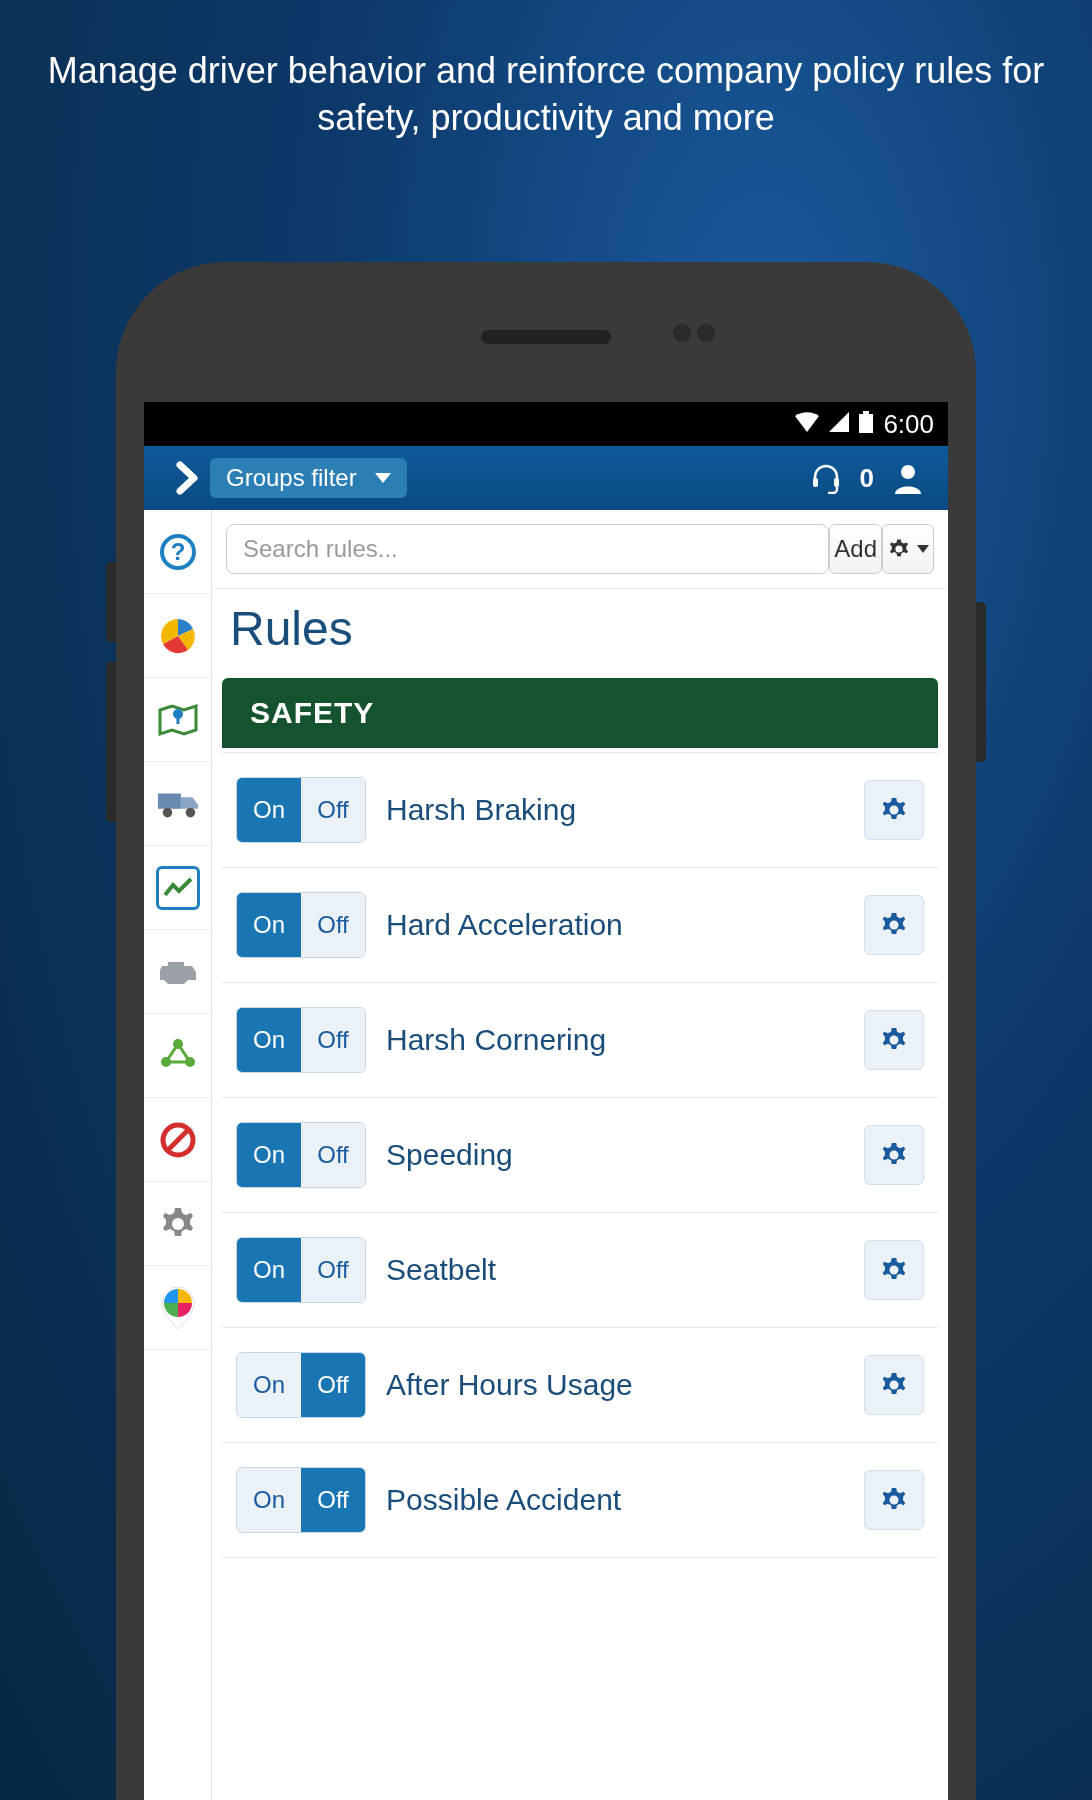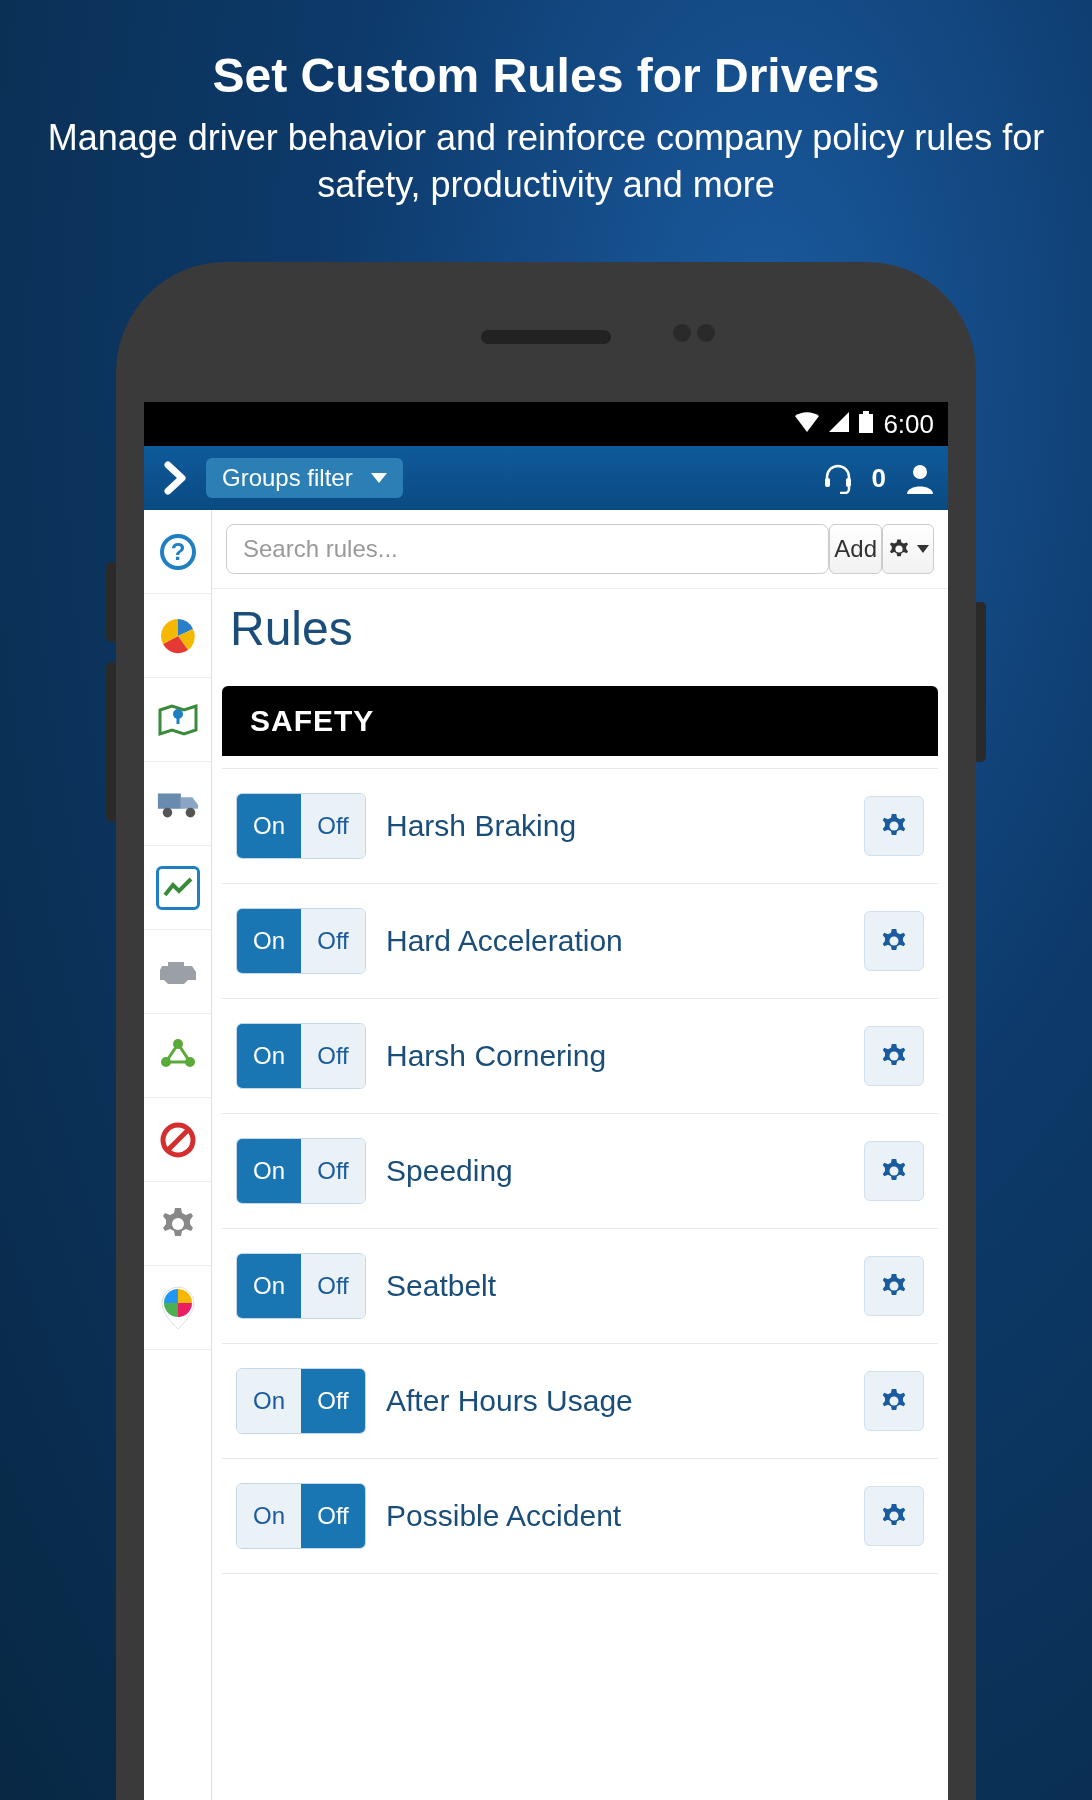--- a/index.html
+++ b/index.html
@@ -86,22 +86,22 @@
   gap: 10px;
   color: white;
 }
 .status-bar .time { font-size: 26px; font-weight: 500; }
 
 .app-header {
   background: linear-gradient(to bottom, #0f5a9b, #0a4a82);
   height: 64px;
   display: flex;
   align-items: center;
-  padding: 0 12px;
-  gap: 12px;
+  padding: 0 24px;
+  gap: 4px;
   color: white;
 }
 .app-header-right { margin-left: auto; display:flex; align-items:center; gap:18px; }
 .chev-btn { width: 38px; height: 38px; display:flex; align-items:center; justify-content:center; }
 .groups-filter {
   background: #2b7fb5;
   border-radius: 6px;
   padding: 6px 16px;
   display: flex;
   align-items: center;
@@ -166,27 +166,27 @@
 .gear-dd .tri { width:0; height:0; border-left:6px solid transparent; border-right:6px solid transparent; border-top:8px solid #333; }
 
 .page-title {
   font-size: 48px;
   color: #1a4d7a;
   padding: 12px 18px 18px;
   font-weight: normal;
 }
 
 .section-header {
-  background: #000000;
+  background: #14532d;
   color: white;
   font-size: 30px;
   font-weight: bold;
   letter-spacing: 1px;
   padding: 18px 28px;
-  margin: 12px 10px;
+  margin: 4px 10px;
   border-radius: 6px 6px 0 0;
 }
 
 .rules-list { padding: 0 10px; }
 .rule-row {
   display:flex;
   align-items:center;
   padding: 24px 14px;
   border-bottom: 1px solid #e8e8e8;
   gap: 20px;
@@ -227,21 +227,20 @@
   border-radius: 6px;
   display:flex;
   align-items:center;
   justify-content:center;
 }
 </style>
 </head>
 <body>
 
 <div class="promo-header">
-  <div class="promo-title">Set Custom Rules for Drivers</div>
   <div class="promo-subtitle">Manage driver behavior and reinforce company policy rules for safety, productivity and more</div>
 </div>
 
 <div class="phone">
   <div class="phone-speaker"></div>
   <div class="phone-dots"><span></span><span></span></div>
   <div class="phone-btn-left1"></div>
   <div class="phone-btn-left2"></div>
   <div class="phone-btn-right"></div>
 

